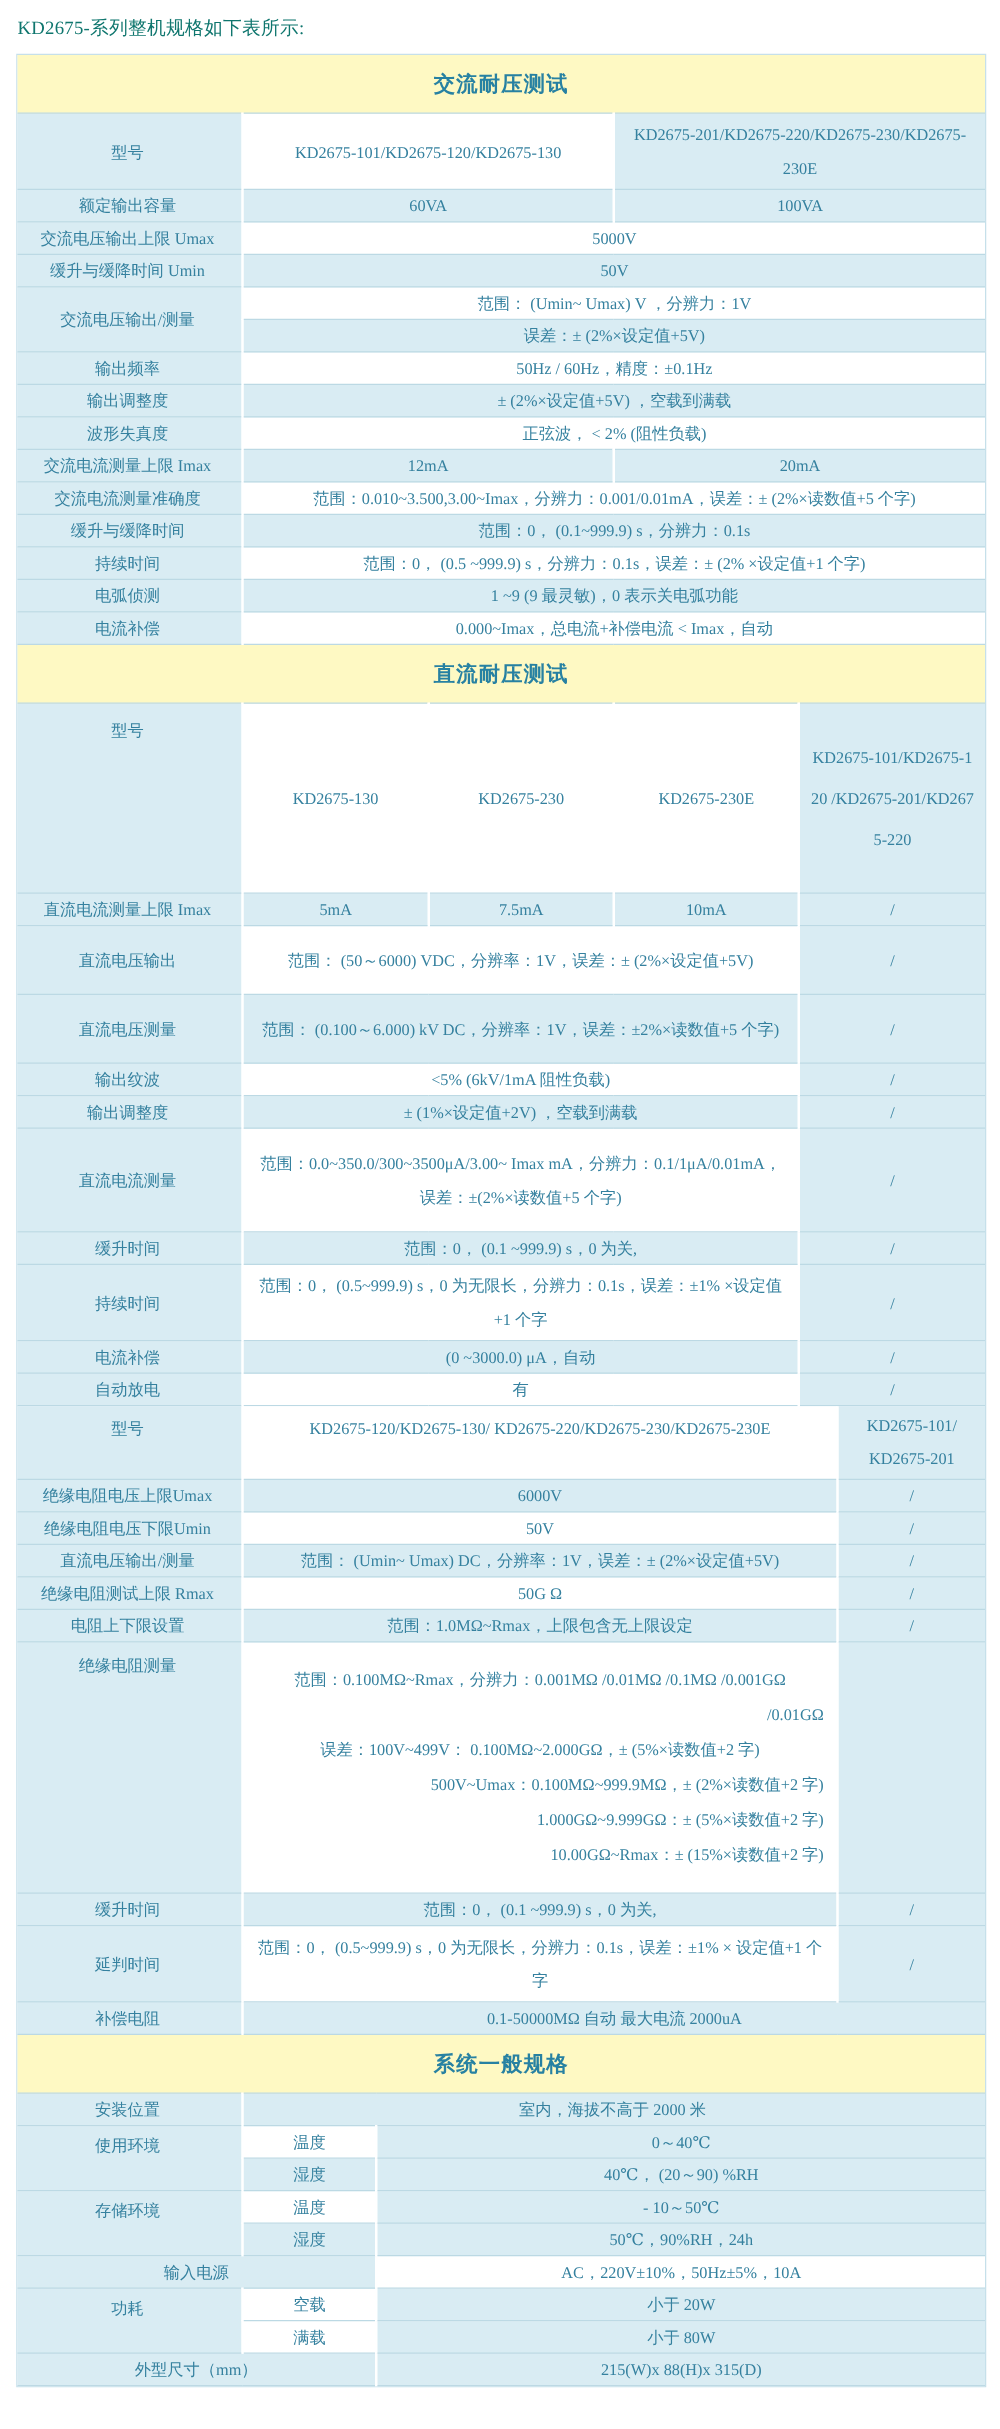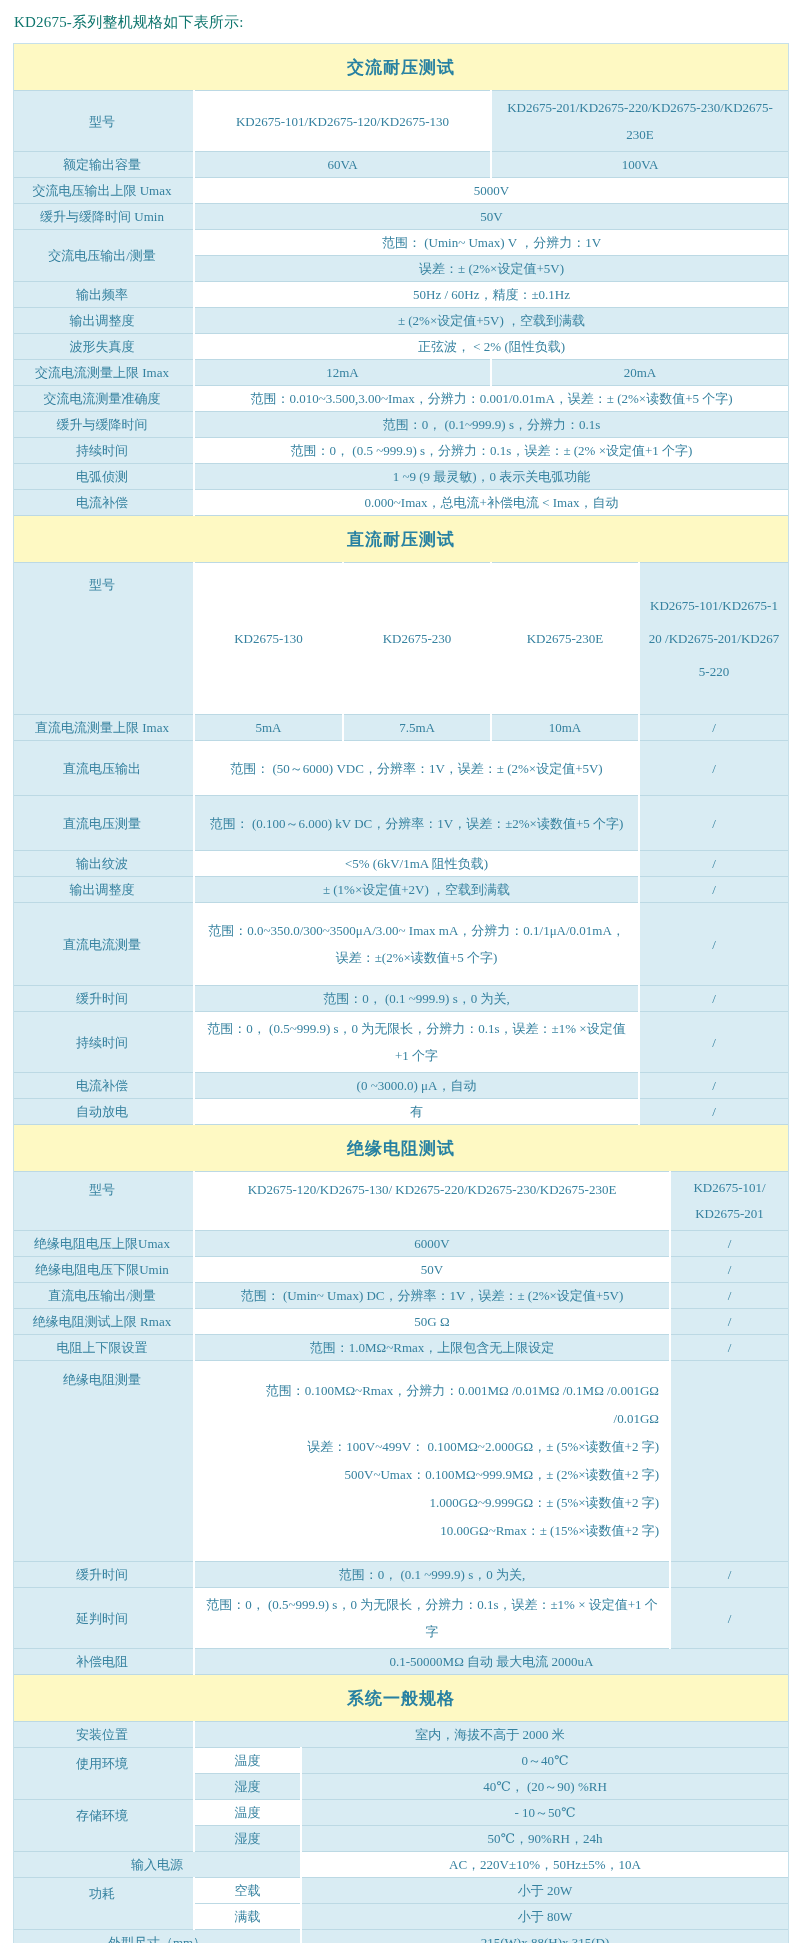--- a/index.html
+++ b/index.html
@@ -14,21 +14,21 @@
   td.lbl { text-align:center; padding-left:5px; }
   td.cl  { text-align:center; }
   td.w   { background:#ffffff; }
   tr.t50  td { height:46px;margin-top:48px; }
   tr.t140 td { height:136px; }
   tr.t2l  td { height:48px; line-height:27px; }
   tr.t3l  td { height:76px; line-height:27px; }
   tr.trm  td { height:188px; }
   td.break { word-break:break-all; line-height:33px; }
   td.mlcell { line-height:28px; padding:6px 10px; }
-  .ln-l { text-align:right; }
+  .ln-l { text-align:center; }
   .ln-c { text-align:right; }
 </style>
 </head>
 <body>
 
 <div class="page-title">KD2675-系列整机规格如下表所示:</div>
 
 <div class="spec">
 
   <table>
@@ -180,23 +180,20 @@
   </tbody>
     </table>
 
   <table>
     <colgroup>
         <col style="width:180px">
         <col style="width:476px">
         <col style="width:118px">
       </colgroup>
     <tbody>
-        <tr>
-      <th class="sec" colspan="3">绝缘电阻测试</th>
-    </tr>
     <tr class="t50">
       <td class="lbl" style="vertical-align:top; padding-top:8px">型号</td>
       <td class="w" style="vertical-align:top; padding-top:8px">KD2675-120/KD2675-130/ KD2675-220/KD2675-230/KD2675-230E</td>
       <td style="line-height:26px">KD2675-101/ KD2675-201</td>
     </tr>
     <tr>
       <td class="lbl">绝缘电阻电压上限Umax</td>
       <td>6000V</td>
       <td>/</td>
     </tr>

